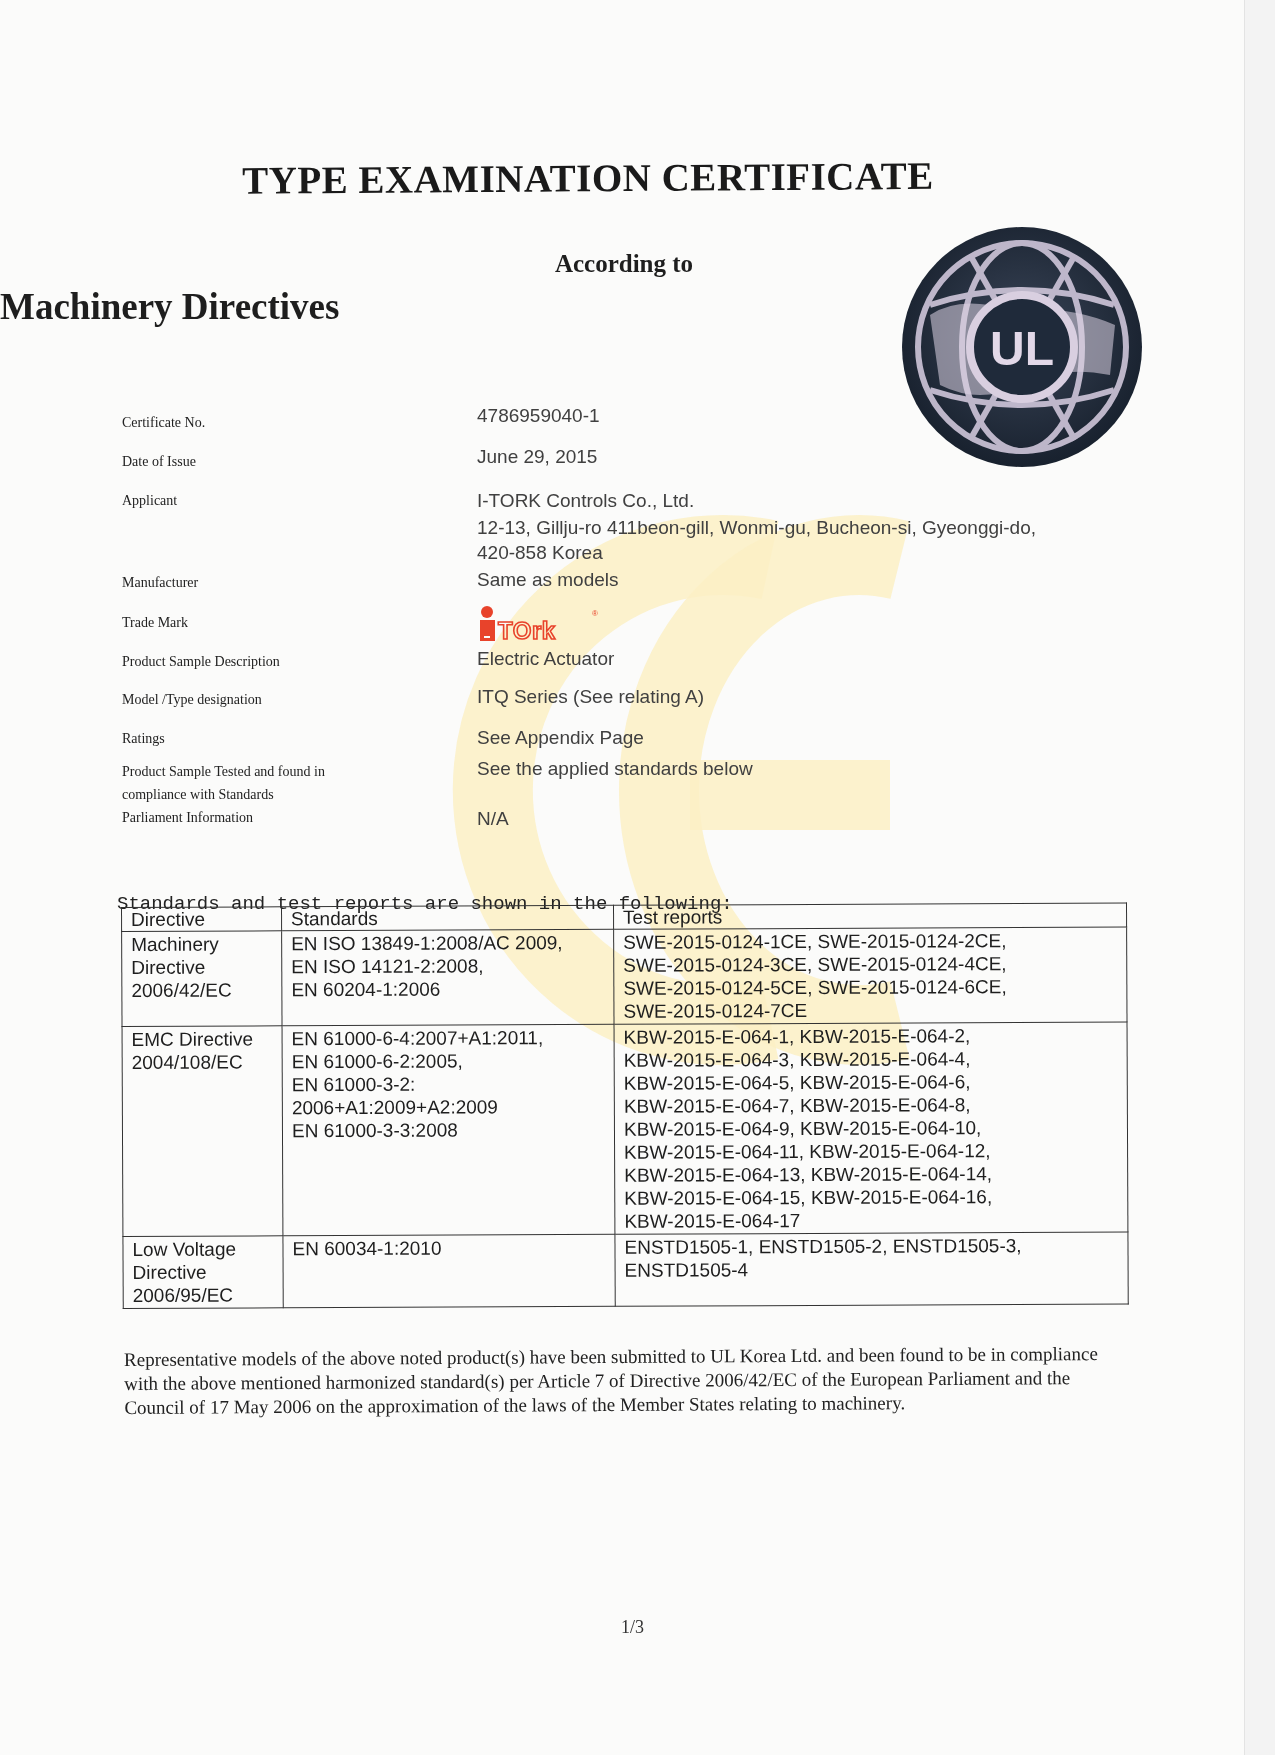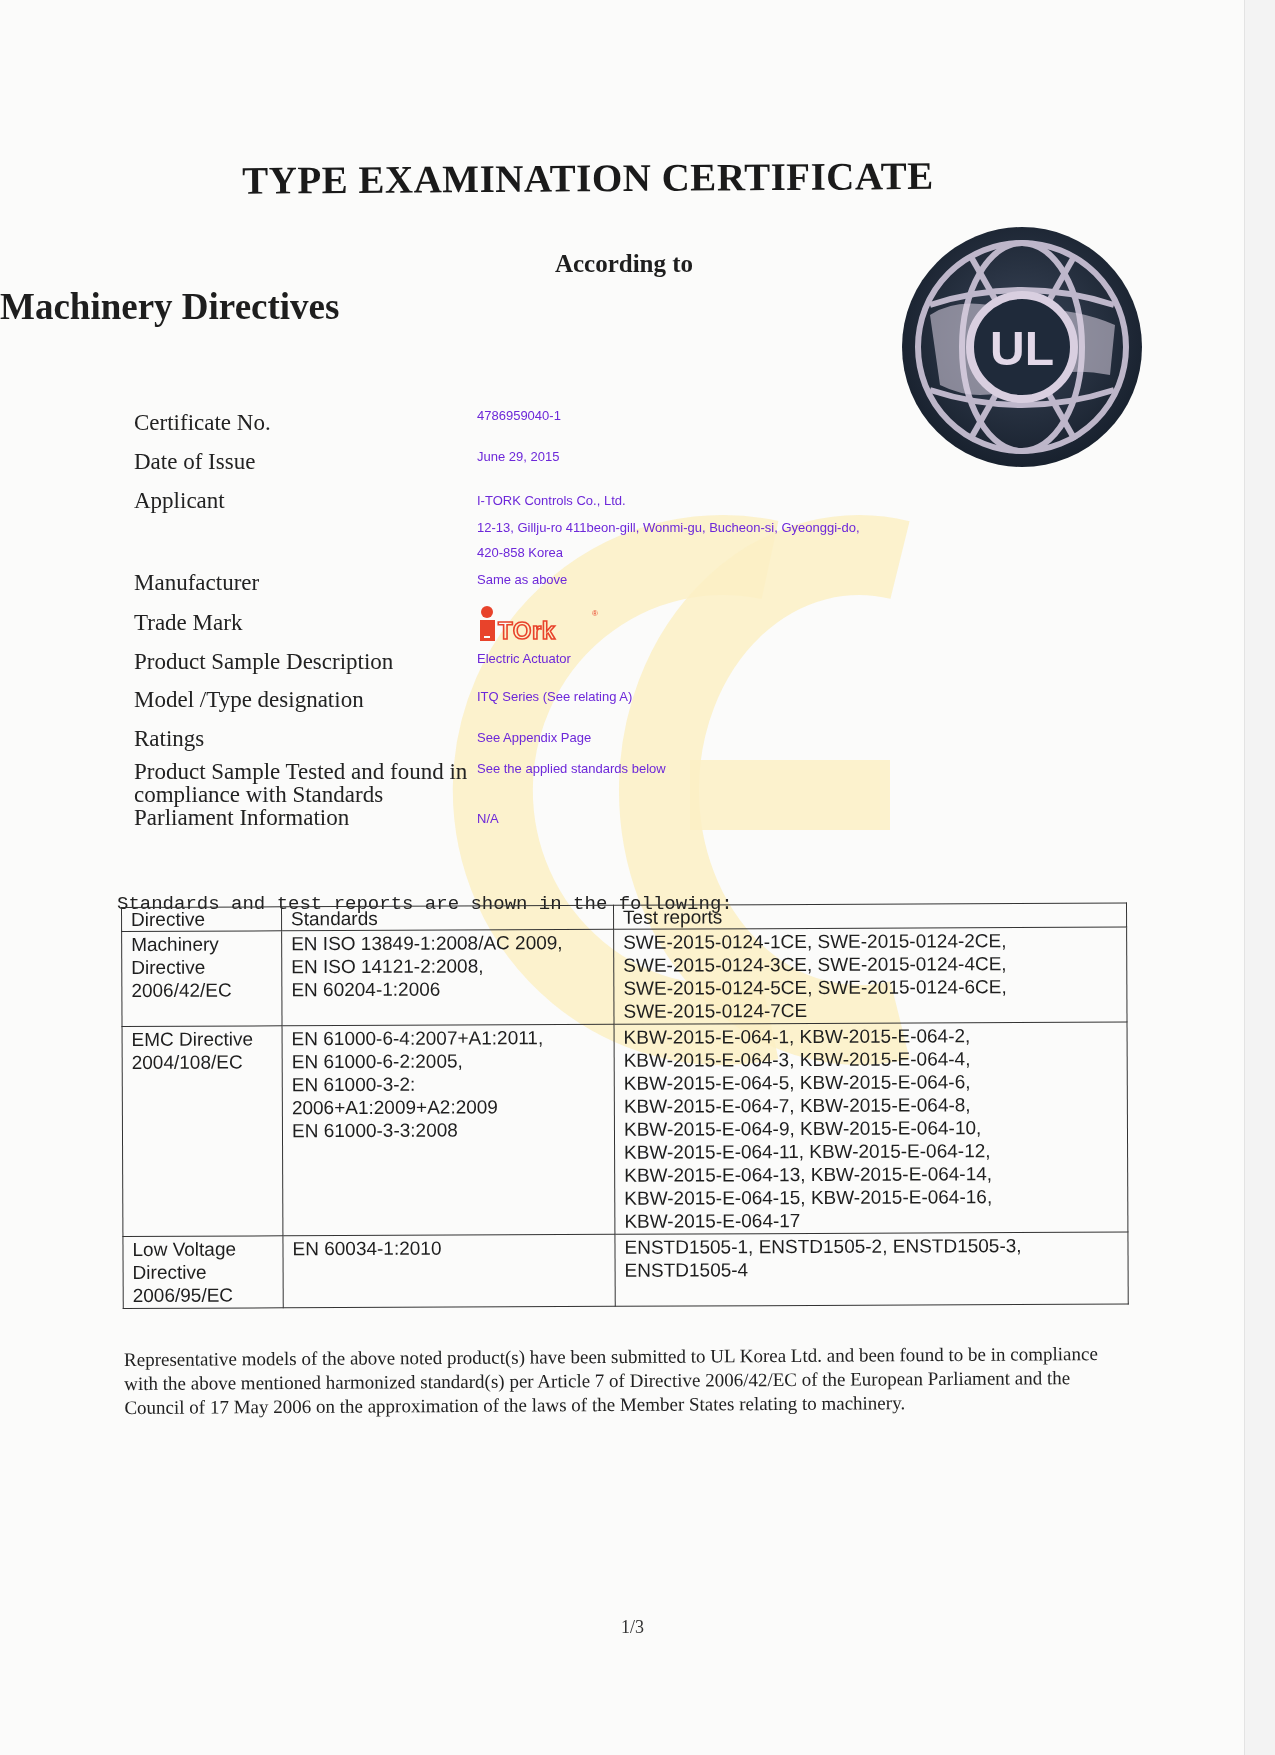--- a/index.html
+++ b/index.html
@@ -26,24 +26,24 @@
   }
   .subtitle2 {
     position: absolute; left: 0; width: 1230px; top: 285px; 
     font-family: "Liberation Serif", serif; font-weight: bold; font-size: 37px;
   }
   .seal { position: absolute; left: 900px; top: 225px; width: 244px; height: 244px; }
 
   .info-row { position: absolute; left: 0; width: 1275px; }
   .info-label {
     position: absolute; left: 122px; font-family: "Liberation Serif", serif;
-    font-size: 23px; color: #222; line-height: 23px; width: 340px; margin-left: 12px;
+    font-size: 14px; color: #222; line-height: 23px; width: 340px;
   }
   .info-value {
-    position: absolute; left: 477px; font-size: 13px; color: #6d28d9; line-height: 23px; width: 680px;
+    position: absolute; left: 477px; font-size: 19px; color: #404040; line-height: 23px; width: 680px;
   }
   .logo-itork { position: absolute; left: 478px; top: 606px; width: 130px; height: 36px; }
 
   .table-caption {
     position: absolute; left: 117px; top: 893px; font-family: Liberation Mono, monospace;
     font-size: 19px; color: #222;
   }
   table.std {
     position: absolute; left: 121px; top: 907px; width: 1006px;
     border-collapse: collapse; font-size: 19px; line-height: 23px; color: #1e1e1e;
@@ -113,21 +113,21 @@
   <span class="info-value" style="top:-4px">June 29, 2015</span>
 </div>
 <div class="info-row" style="top:489px">
   <span class="info-label" style="top:0px">Applicant</span>
   <span class="info-value" style="top:0px">I-TORK Controls Co., Ltd.</span>
   <span class="info-value" style="top:27px">12-13, Gillju-ro 411beon-gill, Wonmi-gu, Bucheon-si, Gyeonggi-do,</span>
   <span class="info-value" style="top:52px">420-858 Korea</span>
 </div>
 <div class="info-row" style="top:571px">
   <span class="info-label" style="top:0px">Manufacturer</span>
-  <span class="info-value" style="top:-3px">Same as above</span>
+  <span class="info-value" style="top:-3px">Same as models</span>
 </div>
 <div class="info-row" style="top:611px">
   <span class="info-label" style="top:0px">Trade Mark</span>
 </div>
 <svg class="logo-itork" viewBox="0 0 130 36">
   <circle cx="9" cy="6" r="6" fill="#e8432b"></circle>
   <rect x="2" y="14" width="15" height="21" fill="#e8432b"></rect>
   <rect x="6" y="30" width="6" height="2" fill="#fbfbfa"></rect>
   <text x="20" y="33" font-family="Liberation Sans, sans-serif" font-weight="bold" font-size="24" fill="none" stroke="#e8432b" stroke-width="1.6" letter-spacing="0.5">TOrk</text>
   <text x="114" y="10" font-family="Liberation Sans, sans-serif" font-size="8" fill="#e8432b">®</text>

